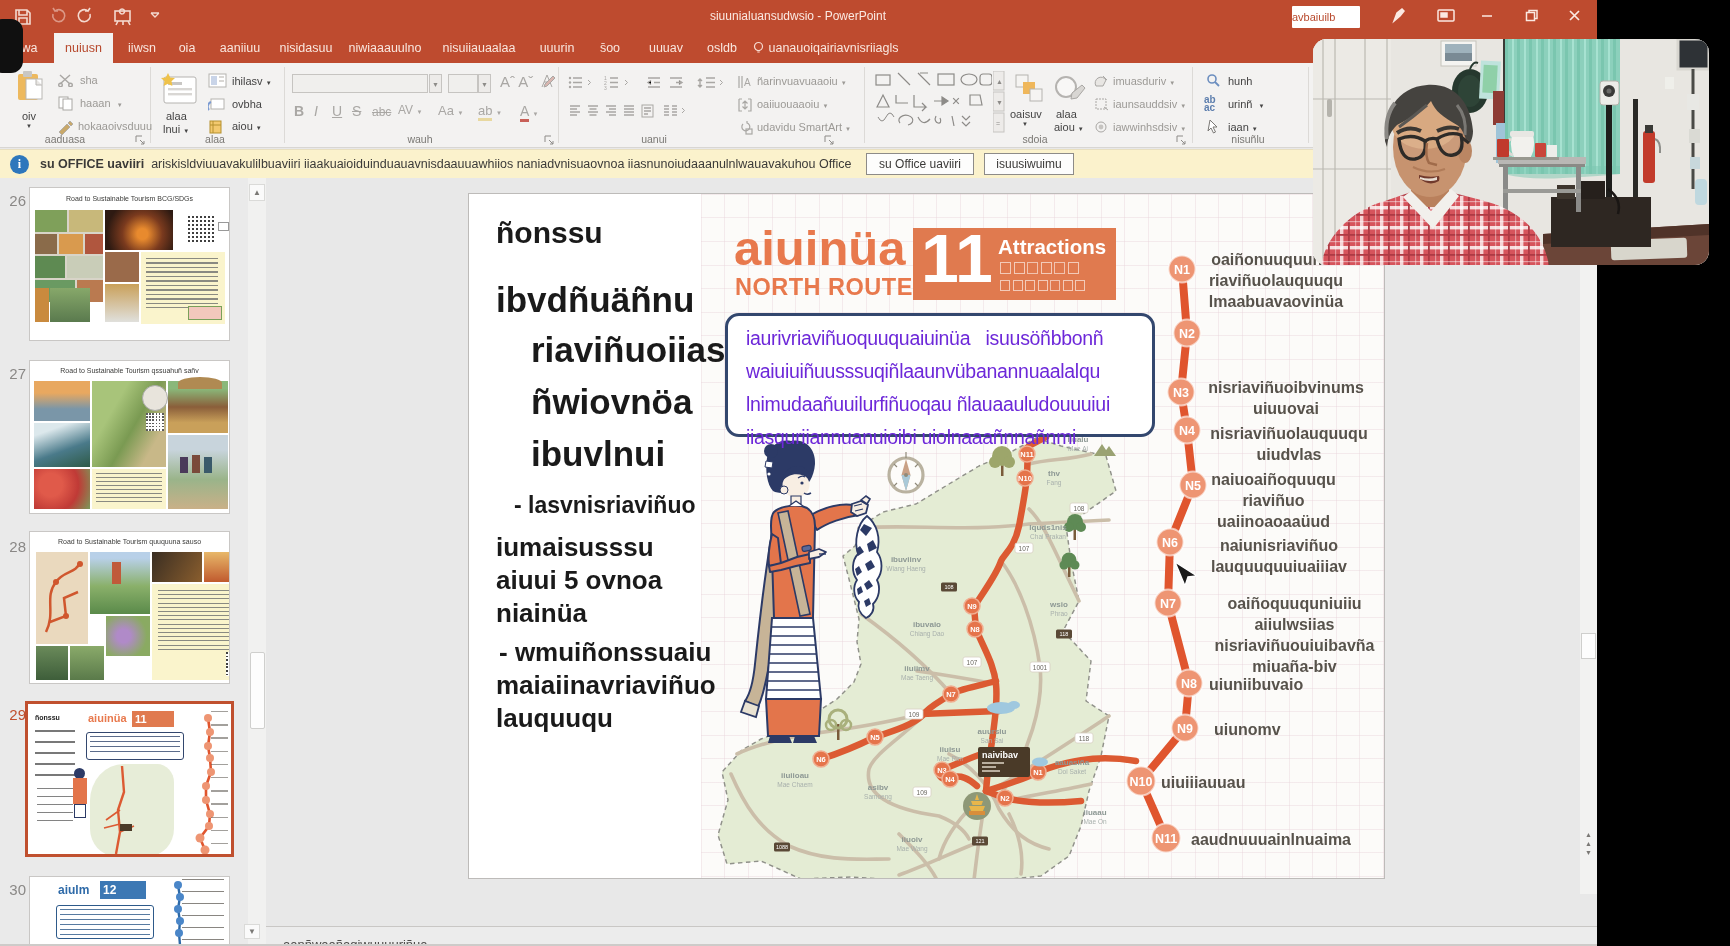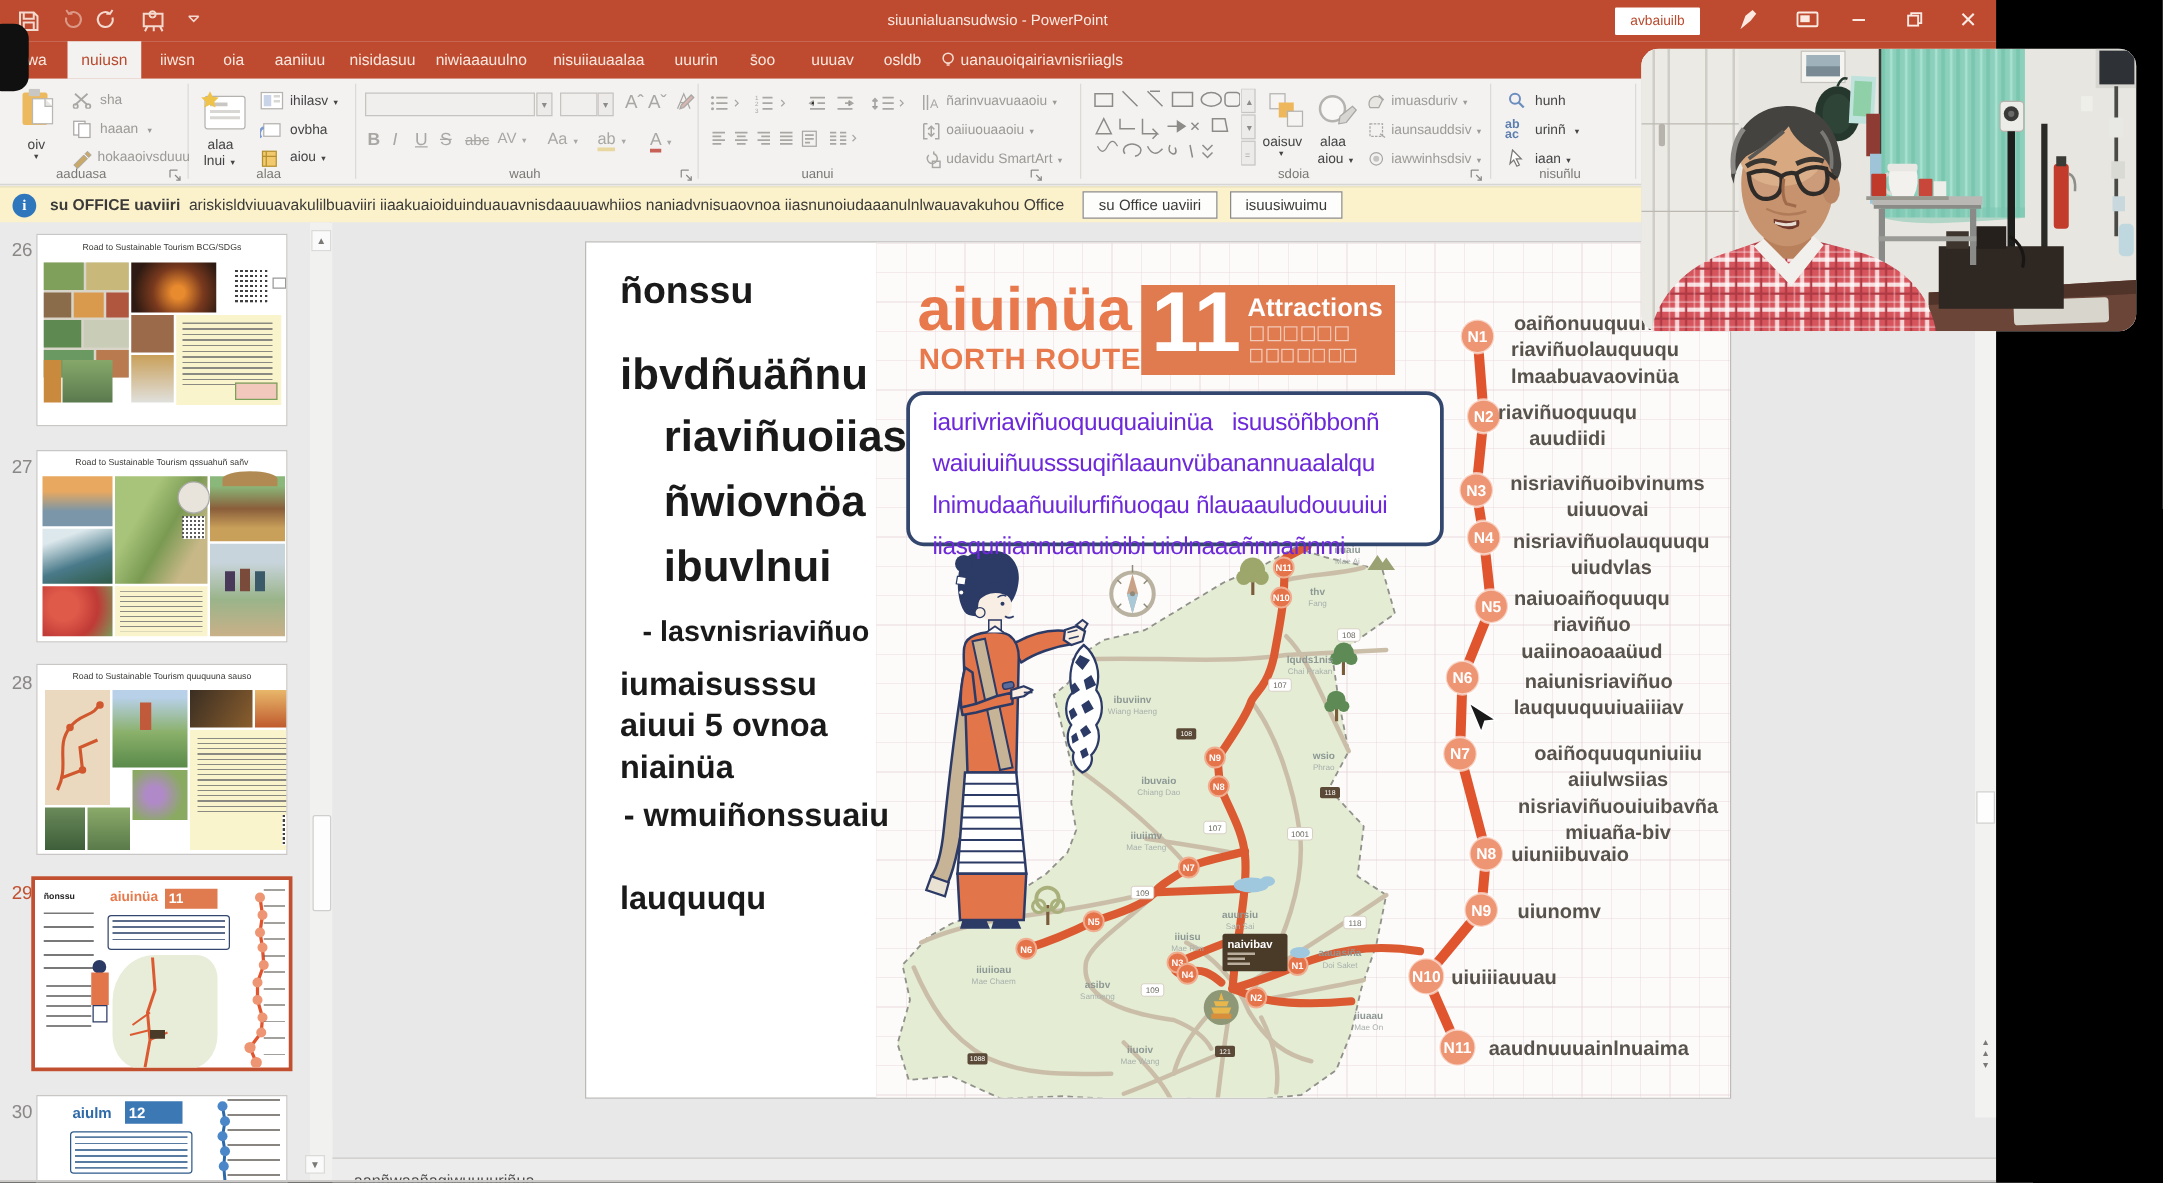--- a/index.html
+++ b/index.html
@@ -40,21 +40,21 @@
       <g fill="none" stroke="#F4D9CF" stroke-width="1.6">
         <path d="M2,3 h11 l3,3 v11 h-14 z M5,3 v5 h8 v-5 M5,17 v-6 h8 v6" fill="none"></path>
         <path d="M39,7 a6,6 0 1 0 2,-3 l-2,-3 m2,3 l3,0" opacity=".55"></path>
         <path d="M76,7 a6,6 0 1 1 -2,-3 l2,-3 m-2,3 l-3,0"></path>
         <rect x="101" y="4" width="15" height="10"></rect>
           <path d="M104,14 l-2,4 m7,-4 v4 m5,-4 l2,4 M108,7 a2.5,2.5 0 1 1 0.1,0"></path>
         <path d="M137,8 h8 m-8,0 l4,4 l4,-4" stroke-width="1.3" transform="translate(0,-2)"></path>
       </g>
     </svg>
     <div class="abs" style="left:658px;top:0;width:280px;height:33px;color:#FBE9E2;font-size:12px;line-height:33px;text-align:center">siuunialuansudwsio - PowerPoint</div>
-    <div class="abs" style="left:1292px;top:6px;width:68px;height:22px;background:#fff;border-radius:1px;color:#B94A2E;font-size:11px;line-height:22px;text-align:center">avbaiuilb</div>
+    <div class="abs" style="left:1292px;top:6px;width:68px;height:22px;background:#fff;border-radius:1px;color:#B94A2E;font-size:11px;line-height:22px;text-align:left">avbaiuilb</div>
     <svg class="abs" style="left:1390px;top:7px" width="200" height="18" viewBox="0 0 200 18">
       <g stroke="#FBE9E2" fill="none" stroke-width="1.5">
         <path d="M4,14 l3,-8 l5,-4 l2,2 l-4,5 z" fill="#FBE9E2"></path>
         <rect x="48" y="3" width="16" height="11" rx="1"></rect>
           <rect x="51" y="6" width="6" height="4" fill="#FBE9E2"></rect>
         <path d="M92,9 h10"></path>
         <rect x="136.5" y="5.5" width="8" height="8"></rect>
           <path d="M139,5.5 v-2 h8 v8 h-2"></path>
         <path d="M180,4 l9,9 m0,-9 l-9,9" stroke-width="1.7"></path>
       </g>
@@ -735,32 +735,32 @@
       <div class="bk" style="left:27px;top:22px;font-size:30px">ñonssu</div>
       <div class="bk" style="left:27px;top:86px;font-size:35px">ibvdñuäñnu</div>
       <div class="bk" style="left:62px;top:136px;font-size:35px">riaviñuoiias</div>
       <div class="bk" style="left:62px;top:188px;font-size:35px">ñwiovnöa</div>
       <div class="bk" style="left:62px;top:240px;font-size:35px">ibuvlnui</div>
       <div class="bk" style="left:45px;top:298px;font-size:23px">- lasvnisriaviñuo</div>
       <div class="bk" style="left:27px;top:338px;font-size:26px">iumaisusssu</div>
       <div class="bk" style="left:27px;top:371px;font-size:26px">aiuui 5 ovnoa</div>
       <div class="bk" style="left:27px;top:404px;font-size:26px">niainüa</div>
       <div class="bk" style="left:30px;top:443px;font-size:26px">- wmuiñonssuaiu</div>
+      <div class="bk" style="left:27px;top:476px;font-size:26px">maiaiinavriaviñuo</div>
       <div class="bk" style="left:27px;top:509px;font-size:26px">lauquuqu</div>
       <div class="org" style="left:265px;top:26px;font-size:49px">aiuinüa</div>
       <div class="org" style="left:266px;top:80px;font-size:23.5px;letter-spacing:.5px">NORTH ROUTE</div>
       <div class="abs" style="left:444px;top:34px;width:203px;height:72px;background:#E07A4F"></div>
       <div class="abs" style="left:452px;top:25px;font-size:68px;font-weight:bold;color:#fff">11</div>
       <div class="abs" style="left:529px;top:41px;font-size:20.5px;font-weight:bold;color:#fff">Attractions</div>
       <div class="abs" style="left:531px;top:64px"><span class="cjk" style="width:11px;height:12px"></span><span class="cjk" style="width:11px;height:12px"></span><span class="cjk" style="width:11px;height:12px;border-color:rgba(255,255,255,.55)"></span><span class="cjk" style="width:11px;height:12px"></span><span class="cjk" style="width:11px;height:12px;border-color:rgba(255,255,255,.55)"></span><span class="cjk" style="width:11px;height:12px"></span></div>
       <div class="abs" style="left:531px;top:82px"><span class="cjk" style="width:10px;height:11px;border-color:rgba(255,255,255,.6)"></span><span class="cjk" style="width:10px;height:11px"></span><span class="cjk" style="width:10px;height:11px;border-color:rgba(255,255,255,.6)"></span><span class="cjk" style="width:10px;height:11px"></span><span class="cjk" style="width:10px;height:11px;border-color:rgba(255,255,255,.55)"></span><span class="cjk" style="width:10px;height:11px"></span><span class="cjk" style="width:10px;height:11px;border-color:rgba(255,255,255,.6)"></span></div>
       <div class="abs" style="left:256px;top:119px;width:430px;height:124px;background:#fff;border:3.5px solid #33476E;border-radius:14px"></div>
       <div class="abs" style="left:277px;top:128px;font-size:19.5px;font-weight:normal;color:#6d28d9;line-height:33px;letter-spacing:-.3px;white-space:nowrap">iaurivriaviñuoquuquaiuinüa&nbsp;&nbsp;&nbsp;isuusöñbbonñ<br>waiuiuiñuusssuqiñlaaunvübanannuaalalqu<br>lnimudaañuuilurfiñuoqau ñlauaauludouuuiui<br>iiasquriiannuanuioibi uiolnaaañnnañnmi</div>
       <div class="nl" style="left:712px;top:55px;width:190px">oaiñonuuquunau<br>riaviñuolauquuqu<br>lmaabuavaovinüa</div>
-      <div class="nl" style="left:700px;top:126px;width:170px">riaviñuoquuqu<br>auudiidi</div>
       <div class="nl" style="left:722px;top:183px;width:190px">nisriaviñuoibvinums<br>uiuuovai</div>
       <div class="nl" style="left:725px;top:229px;width:190px">nisriaviñuolauquuqu<br>uiudvlas</div>
       <div class="nl" style="left:712px;top:275px;width:185px">naiuoaiñoquuqu<br>riaviñuo<br>uaiinoaoaaüud</div>
       <div class="nl" style="left:728px;top:399px;width:195px">oaiñoquuquniuiiu<br>aiiulwsiias<br>nisriaviñuouiuibavña<br>miuaña-biv</div>
       <div class="nl" style="left:715px;top:341px;width:190px">naiunisriaviñuo<br>lauquuquuiuaiiiav</div>
       <div class="nl" style="left:740px;top:480px;text-align:left">uiuniibuvaio</div>
       <div class="nl" style="left:745px;top:525px;text-align:left">uiunomv</div>
       <div class="nl" style="left:692px;top:578px;text-align:center">uiuiiiauuau</div>
       <div class="nl" style="left:722px;top:635px;text-align:left">aaudnuuuainlnuaima</div>
     </div>

